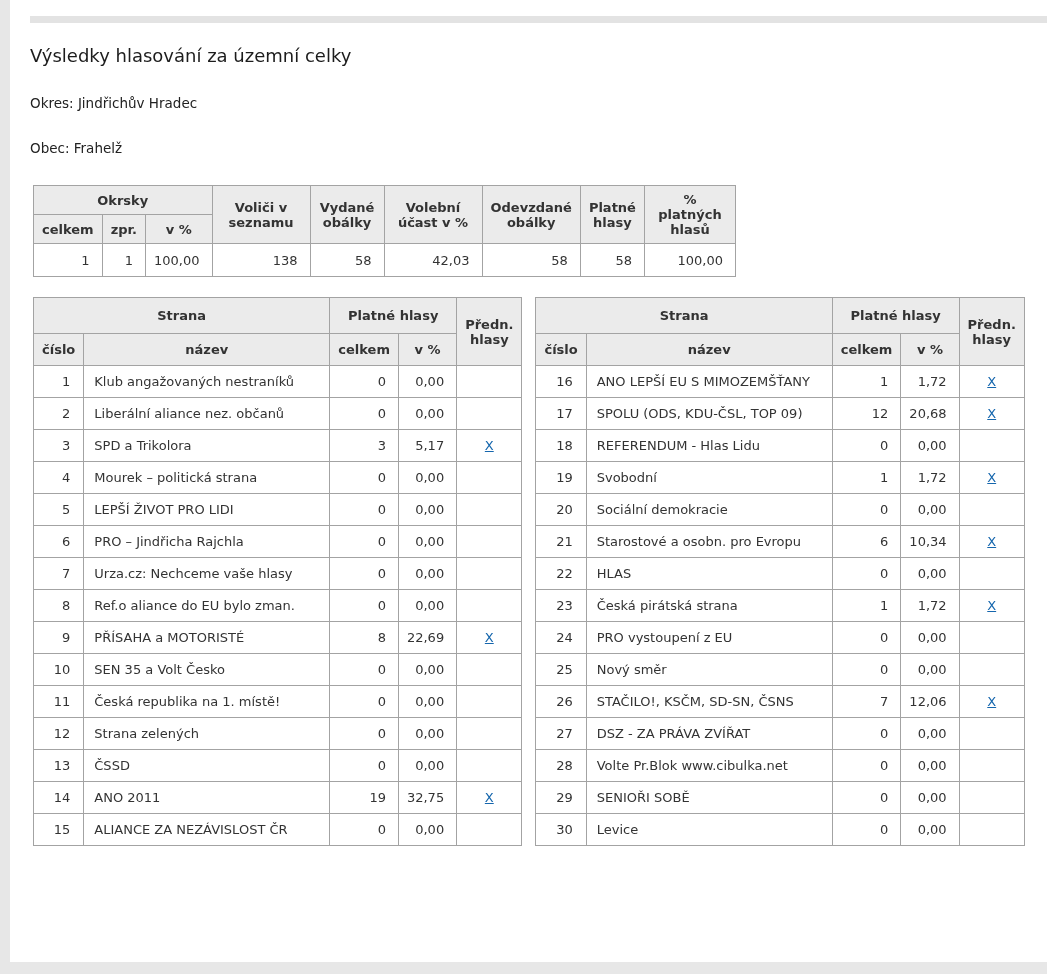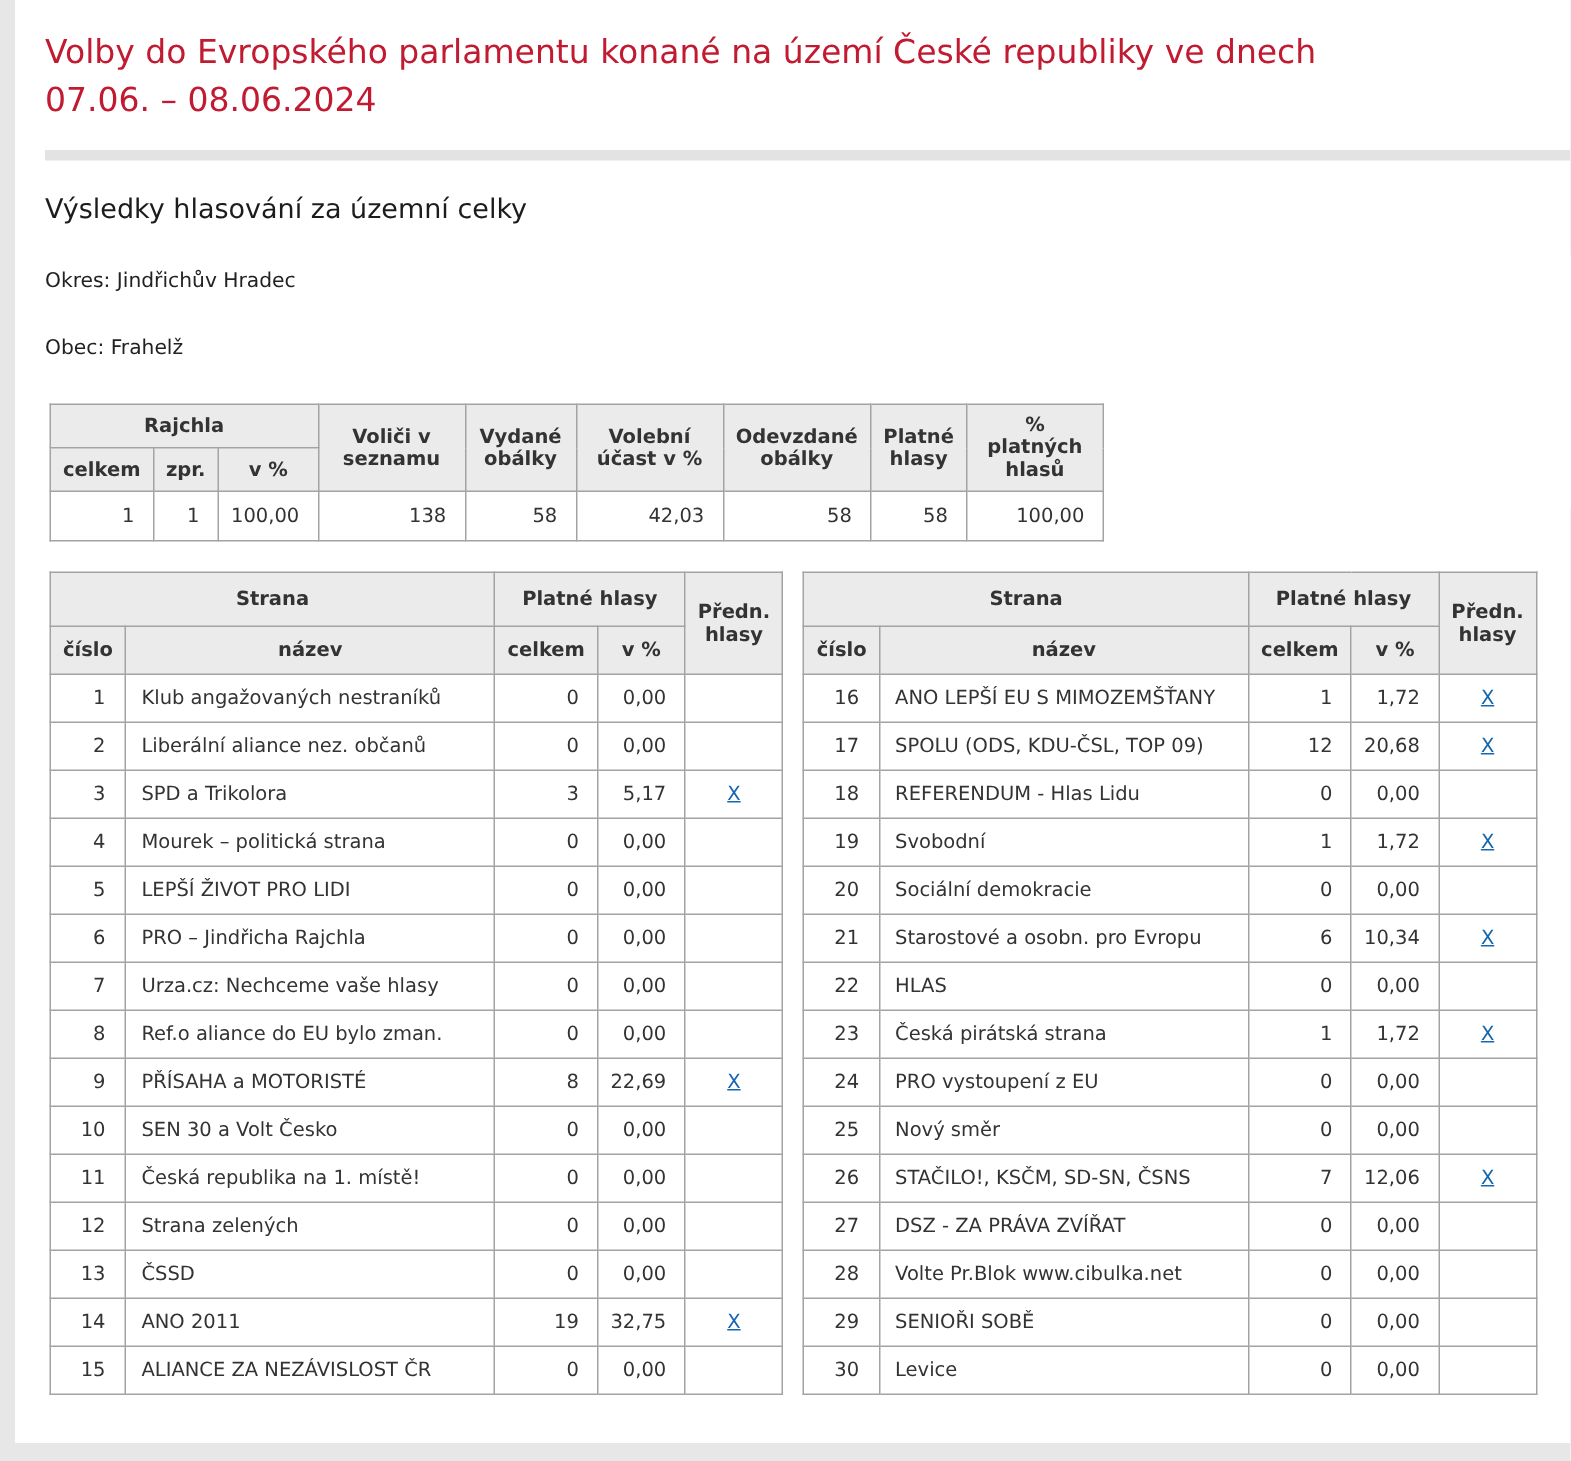--- a/index.html
+++ b/index.html
@@ -93,21 +93,20 @@
     text-decoration:underline;
     font-size:13px;
   }
 </style>
 </head>
 <body>
 
 <div class="page">
   <div class="content">
 
-    <h1 class="title">Volby do Evropského parlamentu konané na území České republiky ve dnech 07.06. – 08.06.2024</h1>
 
     <div class="divider"></div>
 
     <h2 class="section">Výsledky hlasování za územní celky</h2>
 
     <p class="region-line"><span>Okres:</span> <span>Jindřichův Hradec</span></p>
     <p class="region-line"><span>Obec:</span> <span>Frahelž</span></p>
 
     <table class="summary-table">
       <colgroup>
@@ -116,21 +115,21 @@
           <col style="width:54px">
         <col style="width:98px">
           <col style="width:74px">
           <col style="width:98px">
         <col style="width:92px">
           <col style="width:58px">
           <col style="width:91px">
       </colgroup>
       <thead>
         <tr>
-          <th colspan="3">Rajchla</th>
+          <th colspan="3">Okrsky</th>
           <th rowspan="2">Voliči v seznamu</th>
           <th rowspan="2">Vydané obálky</th>
           <th rowspan="2">Volební účast v %</th>
           <th rowspan="2">Odevzdané obálky</th>
           <th rowspan="2">Platné hlasy</th>
           <th rowspan="2">% platných hlasů</th>
         </tr>
         <tr>
           <th>celkem</th>
           <th>zpr.</th>
@@ -234,21 +233,21 @@
             </tr>
             <tr>
               <td class="num-cell">9</td>
               <td class="name-cell">PŘÍSAHA a MOTORISTÉ</td>
               <td class="right-cell">8</td>
               <td class="right-cell">22,69</td>
               <td class="center-cell"><a href="#" class="xlink">X</a></td>
             </tr>
             <tr>
               <td class="num-cell">10</td>
-              <td class="name-cell">SEN 30 a Volt Česko</td>
+              <td class="name-cell">SEN 35 a Volt Česko</td>
               <td class="right-cell">0</td>
               <td class="right-cell">0,00</td>
               <td class="center-cell"></td>
             </tr>
             <tr>
               <td class="num-cell">11</td>
               <td class="name-cell">Česká republika na 1. místě!</td>
               <td class="right-cell">0</td>
               <td class="right-cell">0,00</td>
               <td class="center-cell"></td>

